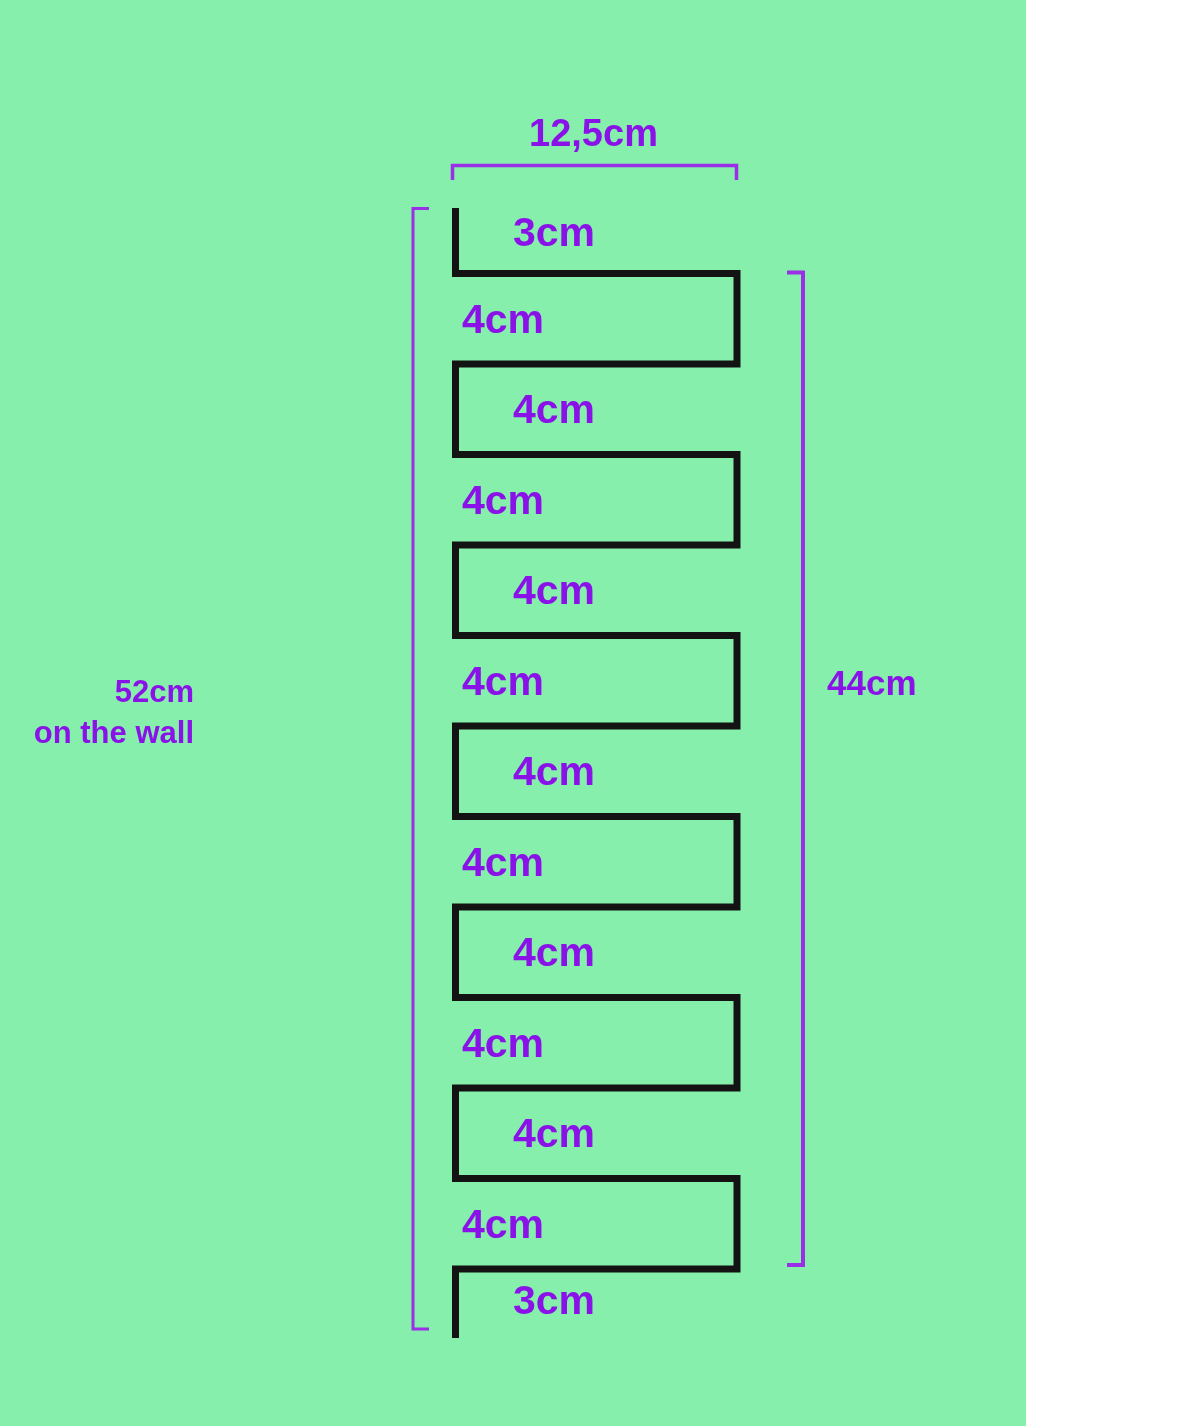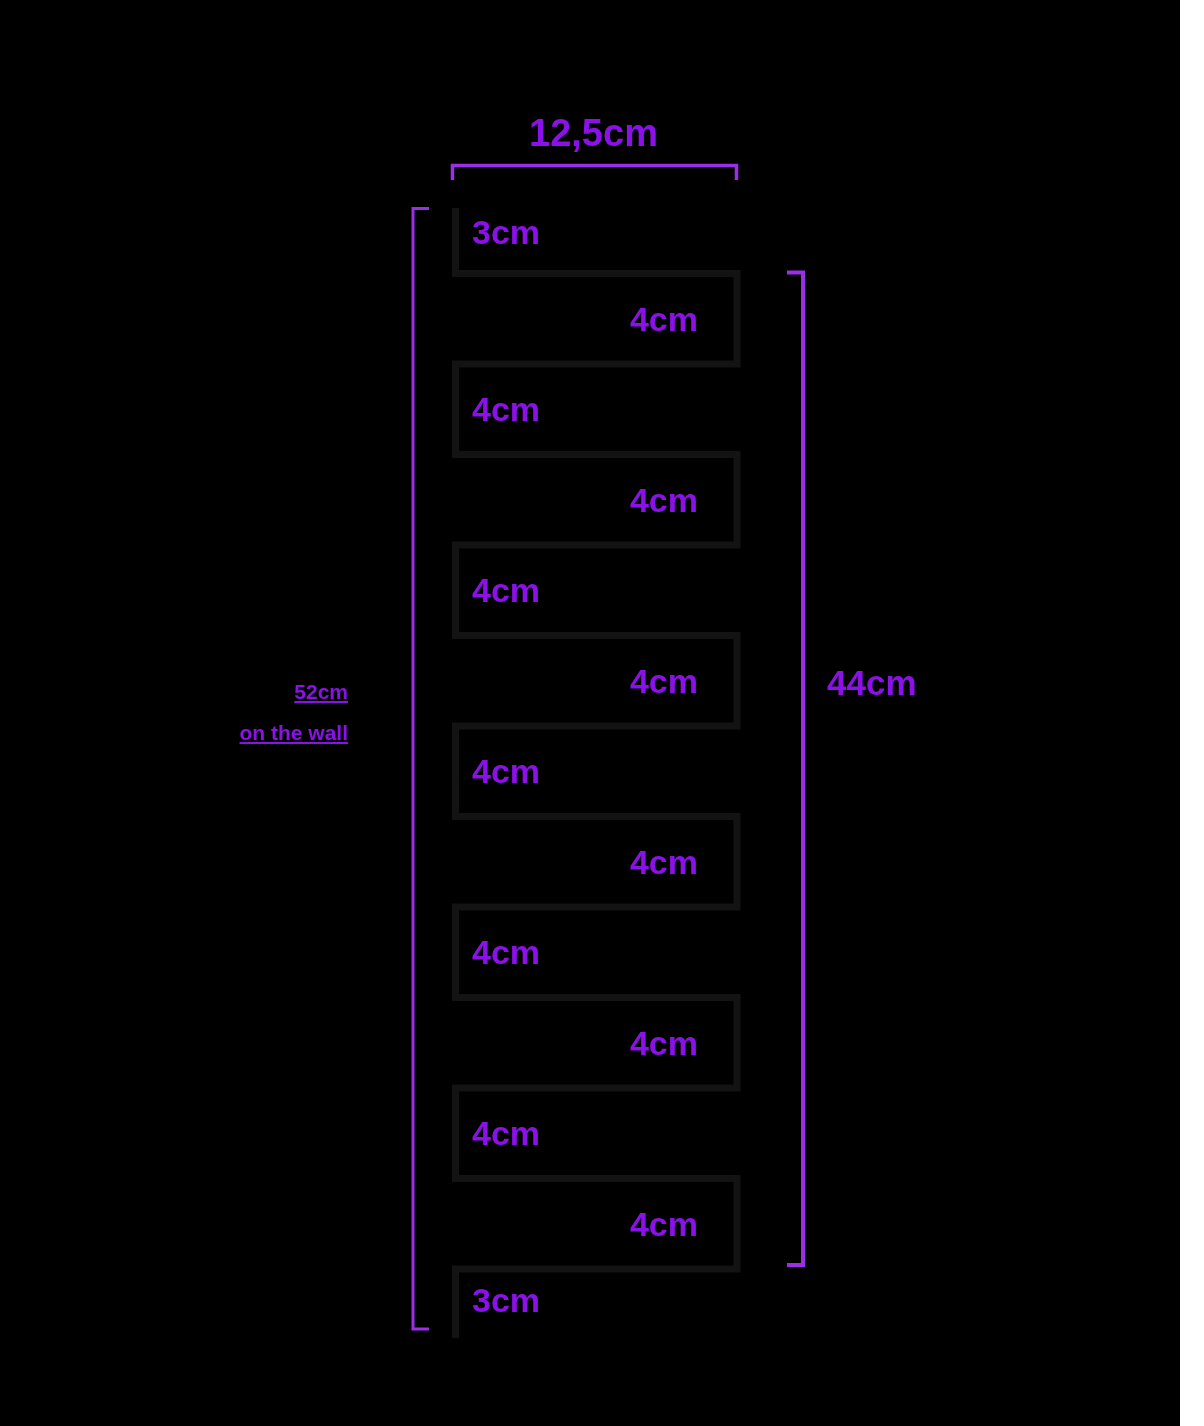--- a/index.html
+++ b/index.html
@@ -2,56 +2,56 @@
 <html style="--accent: #8a12e8; --bracket: #9b2fe8; --outline: #131313;"><head>
 <meta charset="utf-8">
 <style>
   html, body {
     margin: 0;
     padding: 0;
     background: #ffffff;
   }
   .stage {
     position: relative;
-    width: 1180px;
+    width: 1026px;
     height: 1426px;
-    background: #000000;
+    background: #86efac;
     overflow: hidden;
     font-family: "Liberation Sans", sans-serif;
   }
   .stage svg {
     position: absolute;
     left: 0;
     top: 0;
   }
   .dim-label {
     position: absolute;
     color: var(--accent, #8a12e8);
     font-weight: bold;
     white-space: nowrap;
     line-height: 1;
   }
   .seg-label {
-    font-size: 34px;
+    font-size: 41px;
     transform: translateY(-50%);
+    margin-left: 41px;
   }
   .top-width-label {
     left: 450px;
     width: 287px;
     top: 114px;
     text-align: center;
     font-size: 38px;
   }
   .wall-label {
     right: 832px;
     top: 671px;
     text-align: right;
-    font-size: 21px;
+    font-size: 31px;
     line-height: 41px;
-    text-decoration: underline;
   }
   .right-span-label {
     left: 827px;
     top: 682px;
     transform: translateY(-50%);
     font-size: 35px;
   }
   .outline-path {
     fill: none;
     stroke: var(--outline, #131313);

